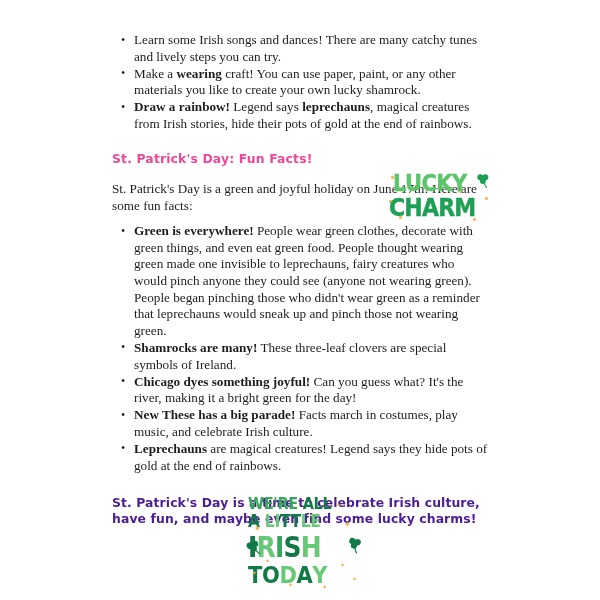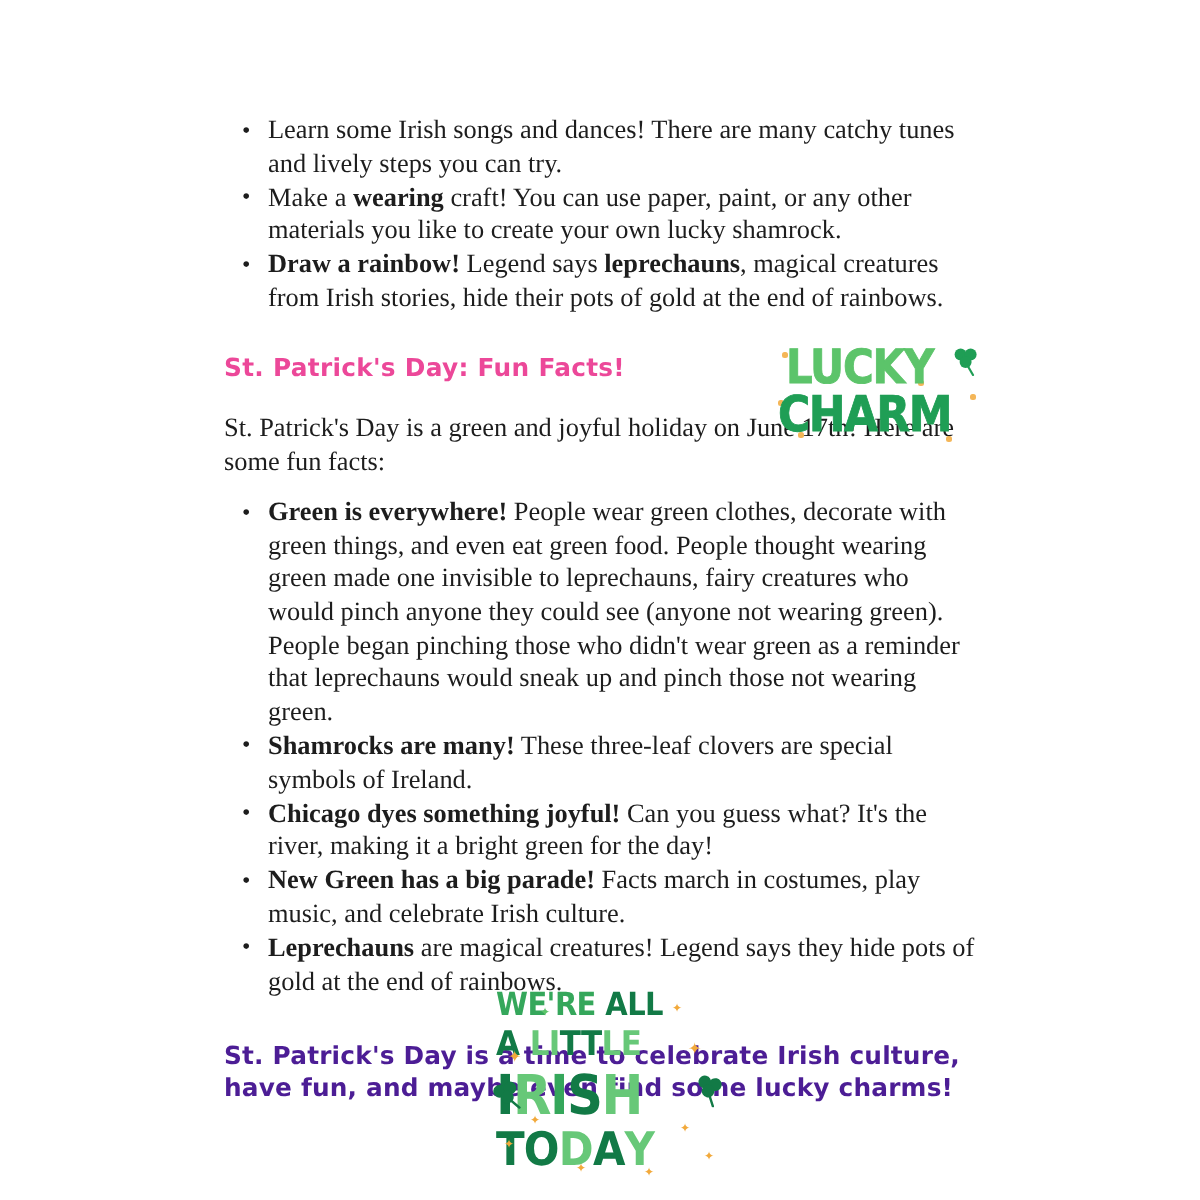--- a/index.html
+++ b/index.html
@@ -22,21 +22,20 @@
     height: 600px;
     box-sizing: border-box;
   }
 
   
   .doc {
     position: absolute;
     left: 112px;
     top: 32px;
     width: 376px;
-    margin-top: 25px;
   }
 
   ul.bullets {
     margin: 0;
     padding: 0 0 0 22px;
     list-style: none;
   }
   ul.bullets > li {
     position: relative;
     font-family: "Liberation Serif", serif;
@@ -230,21 +229,21 @@
       <li>
         <b>Green is everywhere!</b><span> People wear green clothes, decorate with green things, and even eat green food. People thought wearing green made one invisible to leprechauns, fairy creatures who would pinch anyone they could see (anyone not wearing green). People began pinching those who didn't wear green as a reminder that leprechauns would sneak up and pinch those not wearing green.</span>
       </li>
       <li>
         <b>Shamrocks are many!</b><span> These three-leaf clovers are special symbols of Ireland.</span>
       </li>
       <li>
         <b>Chicago dyes something joyful!</b><span> Can you guess what? It's the river, making it a bright green for the day!</span>
       </li>
       <li>
-        <b>New Green has a big parade!</b><span> Facts march in costumes, play music, and celebrate Irish culture.</span>
+        <b>New These has a big parade!</b><span> Facts march in costumes, play music, and celebrate Irish culture.</span>
       </li>
       <li>
         <b>Leprechauns</b><span> are magical creatures! Legend says they hide pots of gold at the end of rainbows.</span>
       </li>
     </ul>
 
     <div class="gap-e"></div>
 
     <p class="closing">St. Patrick's Day is a time to celebrate Irish culture, have fun, and maybe even find some lucky charms!</p>
 

